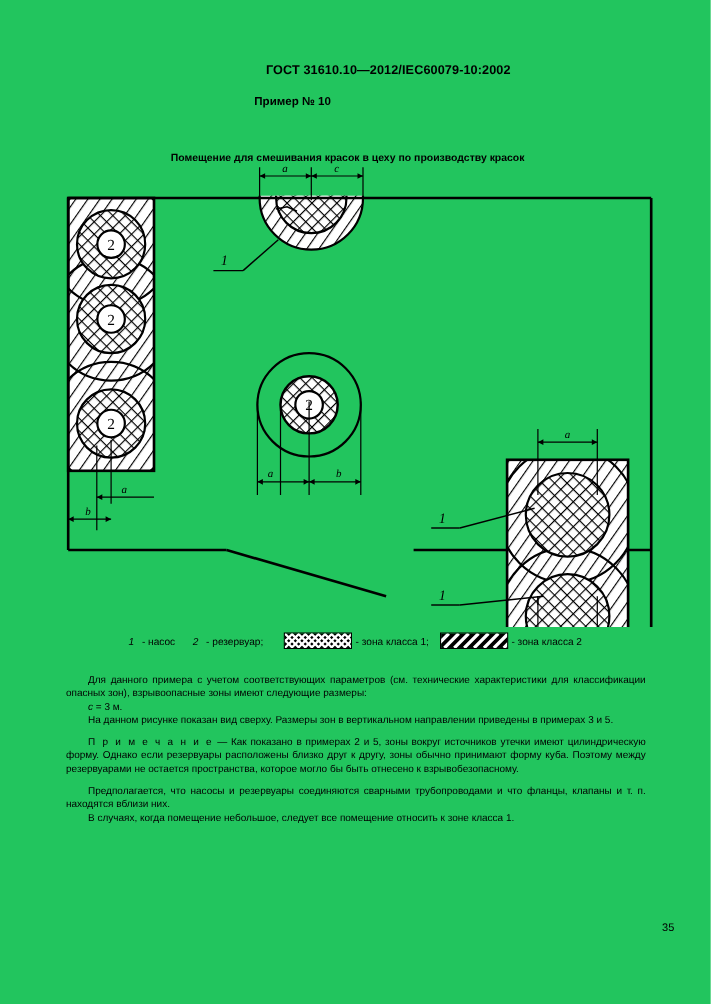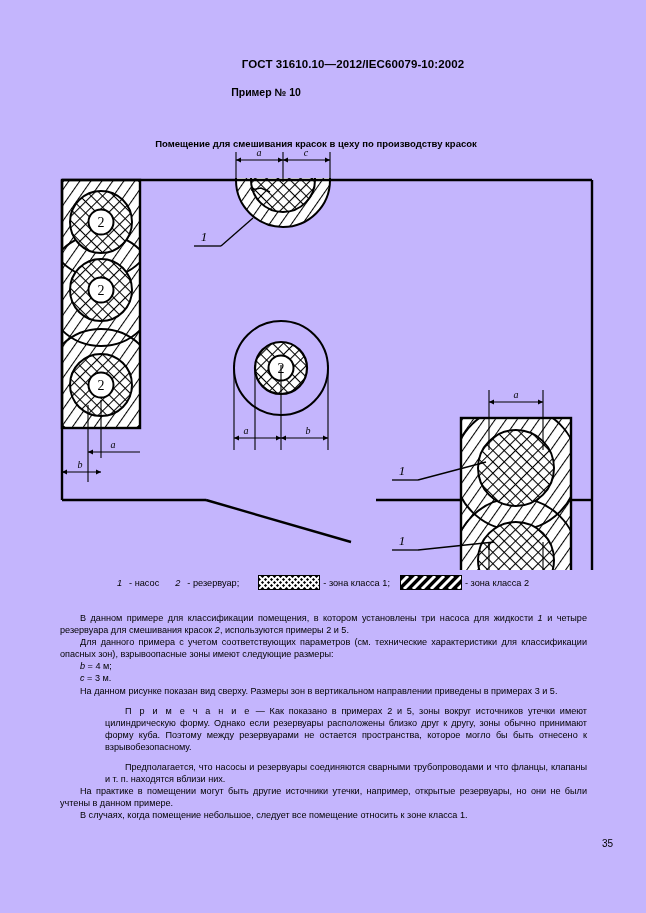--- a/index.html
+++ b/index.html
@@ -13,21 +13,21 @@
     position: relative;
     font-family: "Liberation Sans", sans-serif;
     color: #000000;
     overflow: hidden;
   }
 
   .page {
     position: absolute;
     left: 0; top: 0;
     width: 646px; height: 913px;
-    background: #c4b5fd;
+    background: #22c55e;
   }
 
   
   .std-header {
     position: absolute;
     left: 0; top: 58px;
     width: 646px;
     text-align: center;
     font-size: 11.5px;
     font-weight: bold;
@@ -92,21 +92,21 @@
     width: 527px;
     font-size: 9.1px;
     line-height: 12.1px;
   }
   .body-text p {
     margin: 0;
     text-align: justify;
     text-indent: 20px;
   }
   .body-text p.dim { text-indent: 20px; }
-  .body-text p.spaced { margin-top: 8px; margin-left: 45px; }
+  .body-text p.spaced { margin-top: 8px; }
   .body-text .it { font-style: italic; }
   .body-text .sp { letter-spacing: 1.6px; }
 
   .page-number {
     position: absolute;
     left: 0; top: 838px;
     width: 646px;
     text-align: right;
     padding-right: 33px;
     box-sizing: border-box;
@@ -286,25 +286,22 @@
           </g>
         </svg></span><span>- зона класса 1;</span><span class="gap-s"></span><span class="swatch"><svg width="60" height="13" viewBox="0 0 60 13">
           <rect width="60" height="13" fill="#000"></rect>
           <g stroke="#fff" stroke-width="3">
             <path d="M -6 13 L 7 0 M 3 13 L 16 0 M 12 13 L 25 0 M 21 13 L 34 0 M 30 13 L 43 0 M 39 13 L 52 0 M 48 13 L 61 0 M 57 13 L 70 0"></path>
           </g>
         </svg></span><span>- зона класса 2</span>
   </div>
 
   <div class="body-text">
-    <p>В данном примере для классификации помещения, в котором установлены три насоса для жидкости <span class="it">1</span> и четыре резервуара для смешивания красок <span class="it">2</span>, используются примеры 2 и 5.</p>
     <p>Для данного примера с учетом соответствующих параметров (см. технические характеристики для классификации опасных зон), взрывоопасные зоны имеют следующие размеры:</p>
-    <p class="dim"><span class="it">b</span>  =  4 м;</p>
     <p class="dim"><span class="it">c</span>  =  3 м.</p>
     <p>На данном рисунке показан вид сверху. Размеры зон в вертикальном направлении приведены в примерах 3 и 5.</p>
     <p class="spaced"><span class="sp">П р и м е ч а н и е</span> <span>— Как показано в примерах 2 и 5, зоны вокруг источников утечки имеют цилиндрическую форму. Однако если резервуары расположены близко друг к другу, зоны обычно принимают форму куба. Поэтому между резервуарами не остается пространства, которое могло бы быть отнесено к взрывобезопасному.</span></p>
     <p class="spaced">Предполагается, что насосы и резервуары соединяются сварными трубопроводами и что фланцы, клапаны и т. п. находятся вблизи них.</p>
-    <p>На практике в помещении могут быть другие источники утечки, например, открытые резервуары, но они не были учтены в данном примере.</p>
     <p>В случаях, когда помещение небольшое, следует все помещение относить к зоне класса 1.</p>
   </div>
 
   <div class="page-number">35</div>
 </div>
 
 </body></html>

